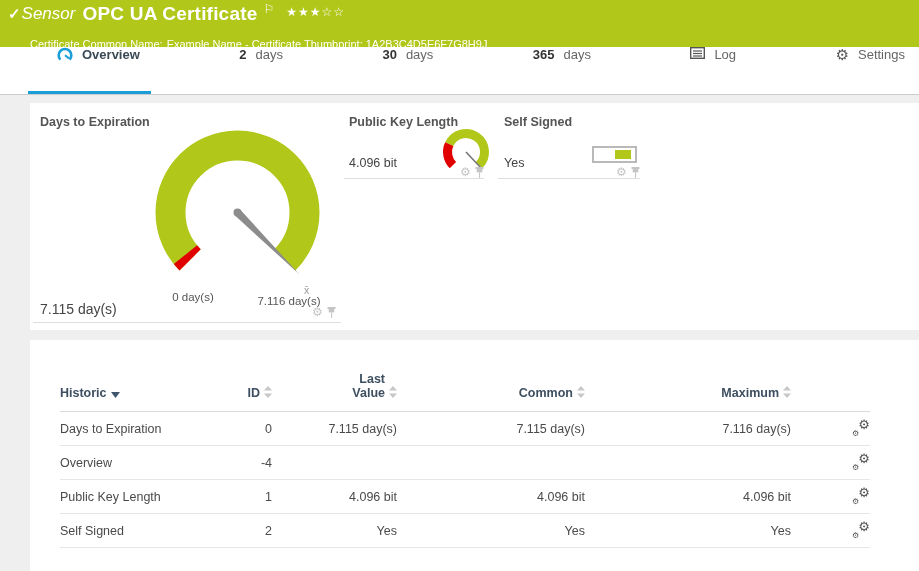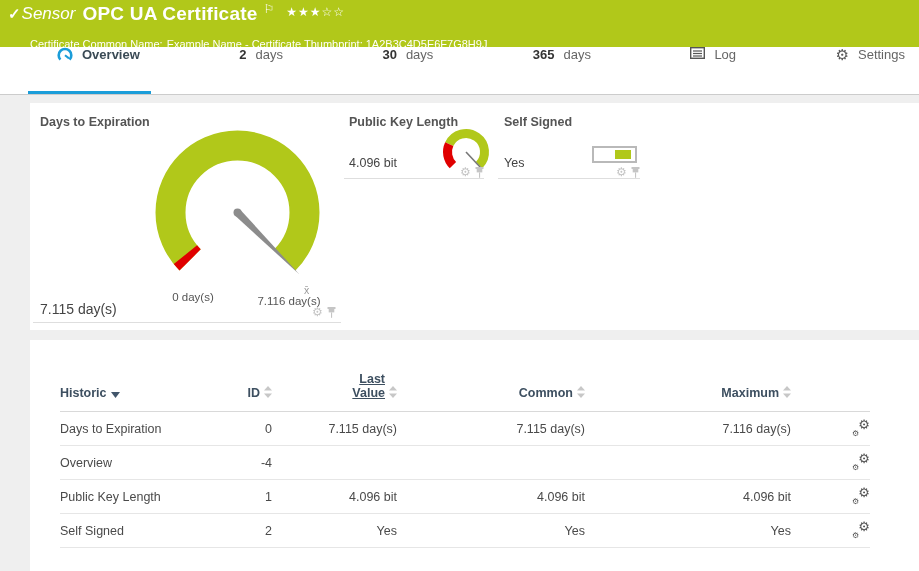--- a/index.html
+++ b/index.html
@@ -47,21 +47,21 @@
   .toggle-on{position:absolute;left:21px;top:2px;width:16px;height:9px;background:#b1c81a;}
   
   table.channels{position:absolute;left:30px;top:12px;border-collapse:collapse;
     font-size:12.5px;color:#4a4a4a;table-layout:fixed;}
   table.channels th{font-size:12.5px;font-weight:bold;color:#3d4f60;
     vertical-align:bottom;padding:20px 0 11px 0;border-bottom:1px solid #d9d9d9;cursor:pointer;}
   table.channels td{height:33px;padding:0;border-bottom:1px solid #e6e6e6;}
   .col-l{text-align:left;}
   .col-r{text-align:right;}
   .sort-ic{display:inline-block;margin-left:4px;position:relative;top:1px;}
-  .hdr-wrap{display:inline-block;text-decoration:underline;}
+  .hdr-wrap{display:inline-block;}
   .rowgear{position:relative;display:inline-block;width:18px;height:15px;cursor:pointer;}
   .rowgear .big{position:absolute;right:0;top:-3px;font-size:13px;color:#555;}
   .rowgear .small{position:absolute;left:0;bottom:-3px;font-size:8px;color:#555;}
 </style>
 </head>
 <body>
 
 <div class="green-bar">
   <div class="gb-line1">
     <span class="check-ic">✓</span>

